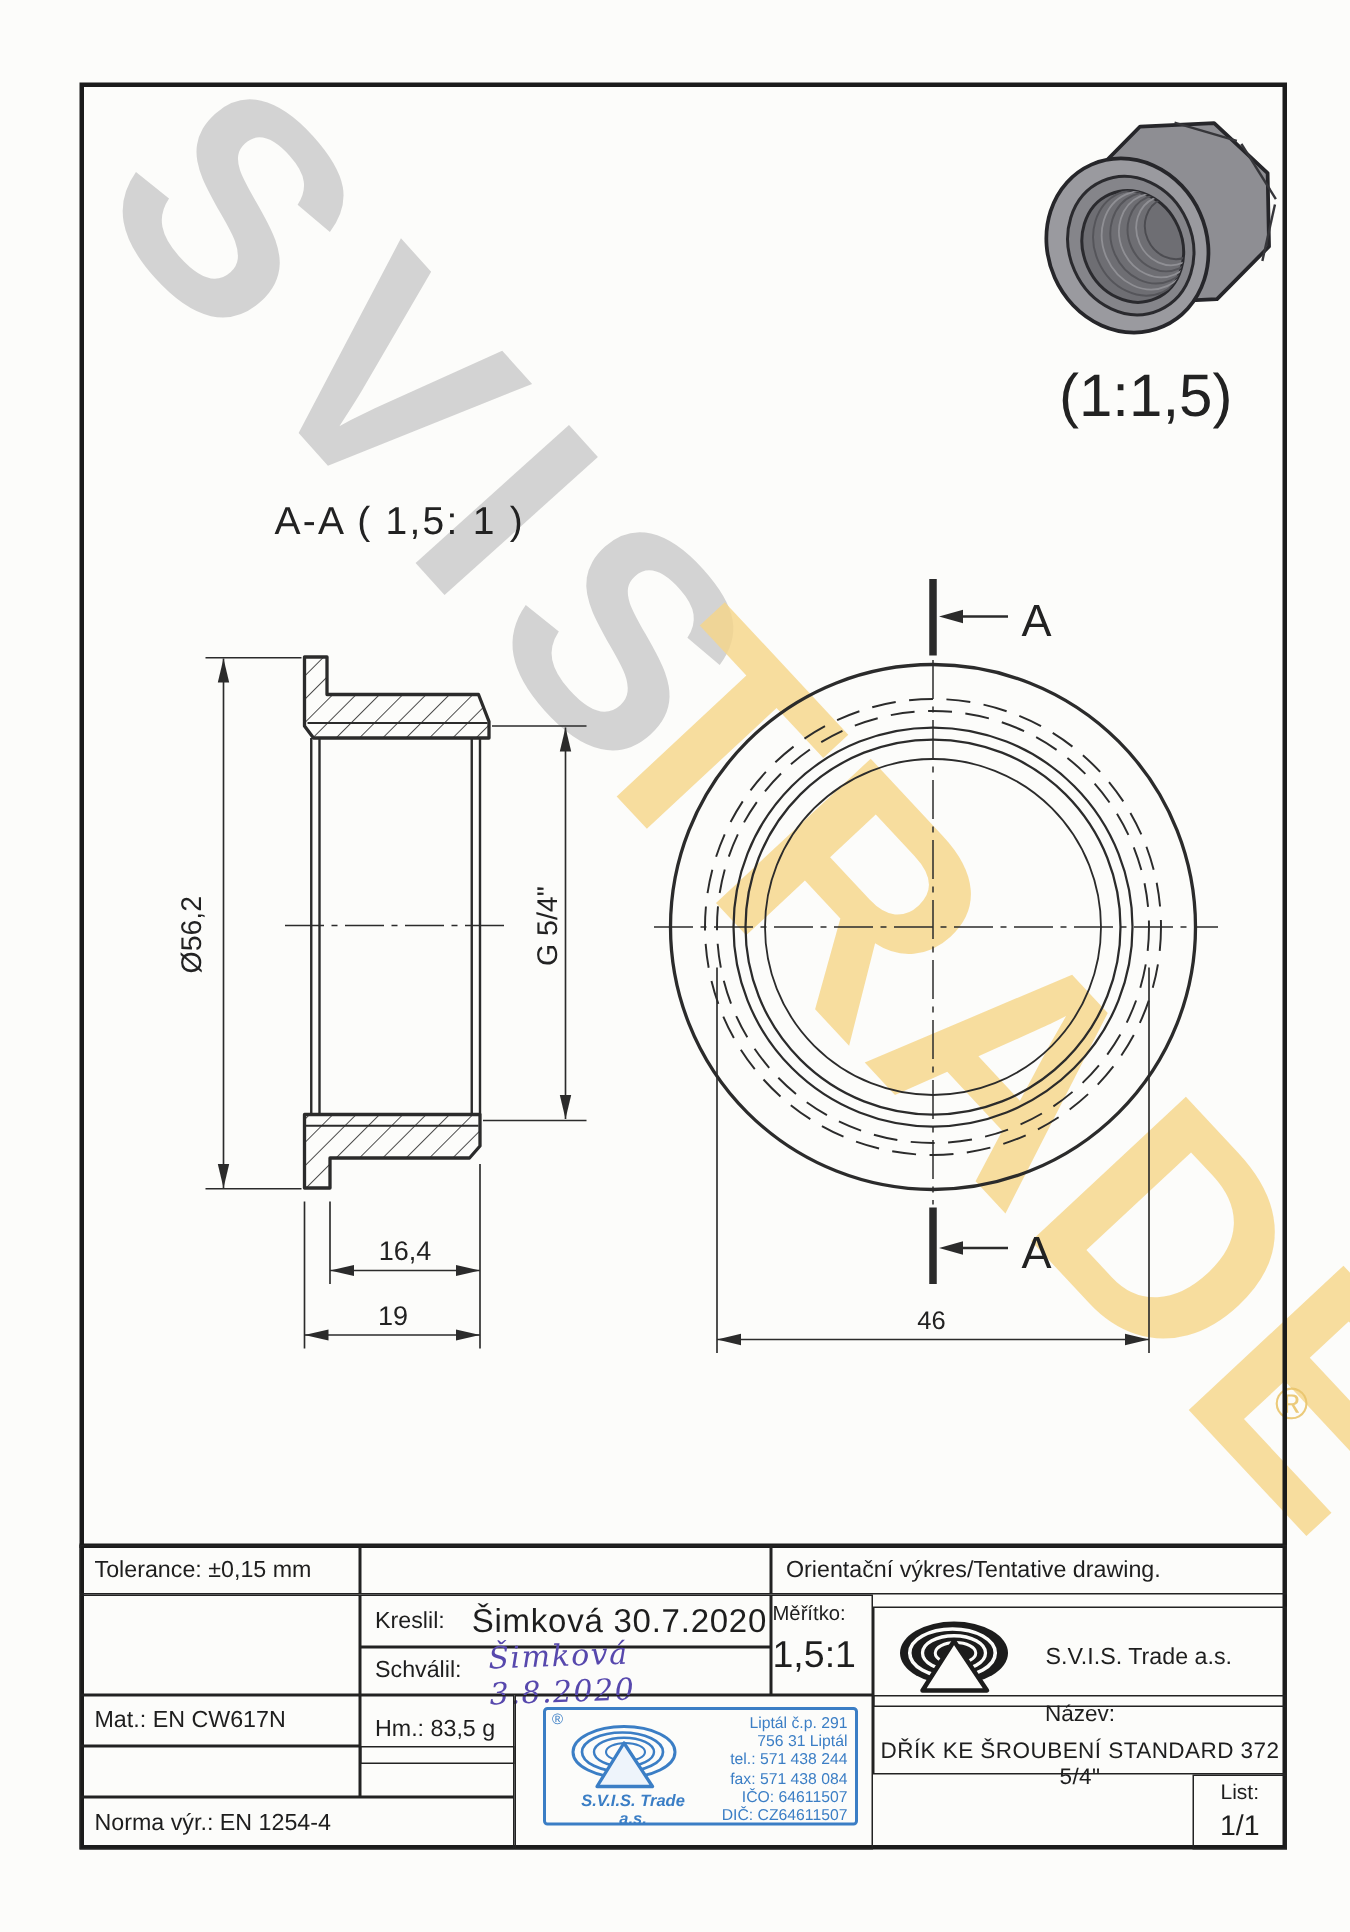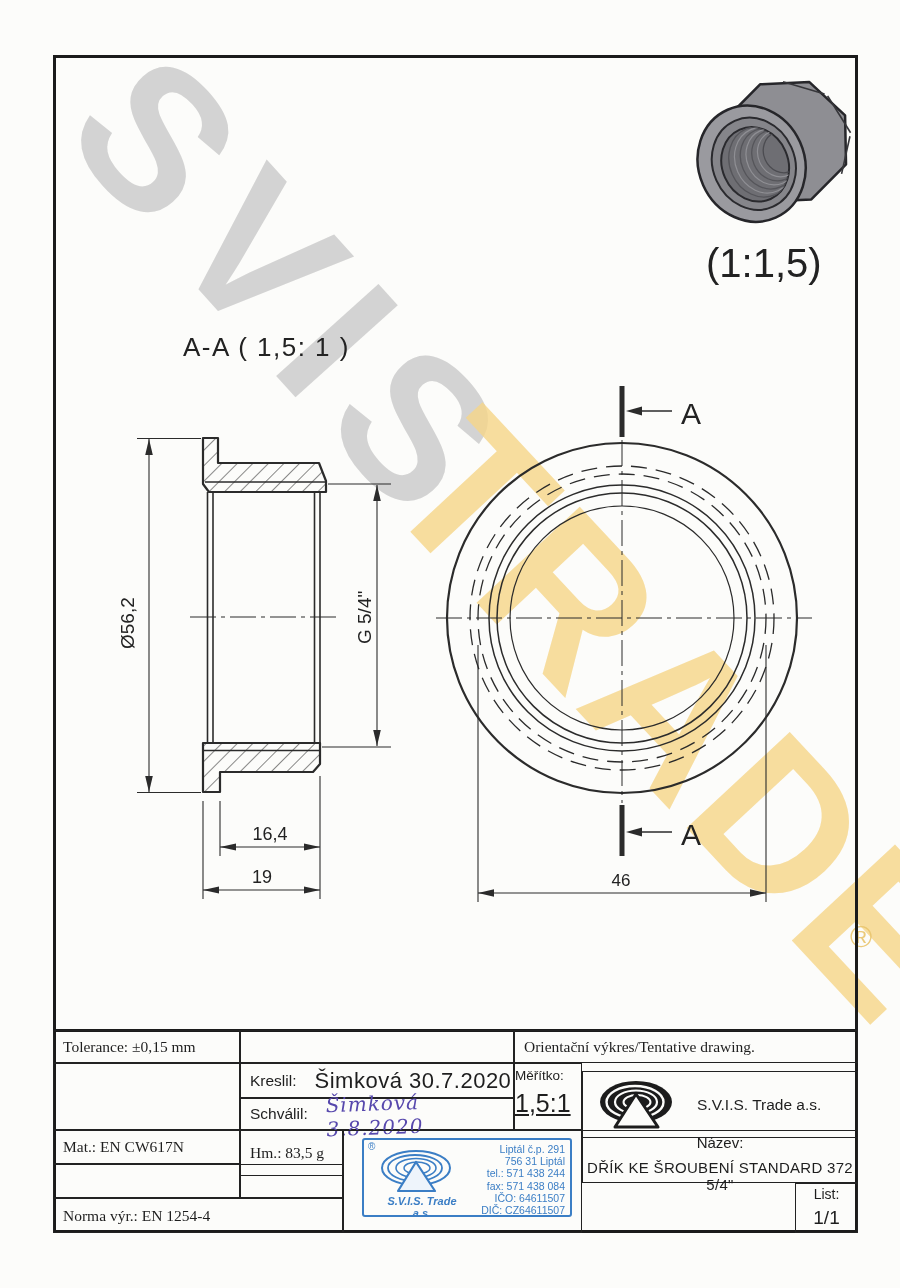--- a/index.html
+++ b/index.html
@@ -14,29 +14,29 @@
       color:rgba(245,214,138,0.82);transform:rotate(47deg);}
   .wm-reg{position:absolute;left:850px;top:920px;font-size:30px;color:rgba(233,196,107,0.9);}
   
   .frame{position:absolute;left:53px;top:55px;width:805px;height:1178px;
       border:3px solid #1b1b1b;box-sizing:border-box;}
   
   .draw{position:absolute;left:0;top:0;}
   
   .cell{position:absolute;border:1.6px solid #222;box-sizing:border-box;background:transparent;}
   .cell .lab{font-size:15.5px;}
-  .tol{display:flex;align-items:center;padding-left:9px;font-family:Liberation Serif, serif;}
+  .tol{display:flex;align-items:center;padding-left:9px;}
   .krow{display:flex;align-items:center;padding-left:9px;gap:18px;}
   .kval{font-size:22px;letter-spacing:0.5px;}
   .hand{font-family:"DejaVu Serif",serif;font-style:italic;font-size:20px;color:#5748ad;
         letter-spacing:1px;transform:rotate(-2deg);}
   .topline{position:absolute;background:#1b1b1b;}
   .meritko{padding:4px 0 0 0;}
   .meritko .lab{font-size:13.5px;}
-  .meritko .val{font-size:25px;margin-top:6px;text-decoration:underline;}
+  .meritko .val{font-size:25px;margin-top:6px;}
   .logocell{display:flex;align-items:center;padding-left:14px;gap:22px;}
   .nazev{text-align:center;}
   .nazev .lab{font-size:15px;margin-top:3px;}
   .nazev .val{font-size:15px;margin-top:8px;letter-spacing:0.3px;}
   .interni{text-align:center;}
   .interni .lab{font-size:15px;margin-top:2px;}
   .interni .val{font-size:28px;margin-top:4px;letter-spacing:2px;}
   .listc{text-align:center;}
   .listc .lab{font-size:14px;margin-top:2px;}
   .listc .val{font-size:19px;margin-top:5px;}

